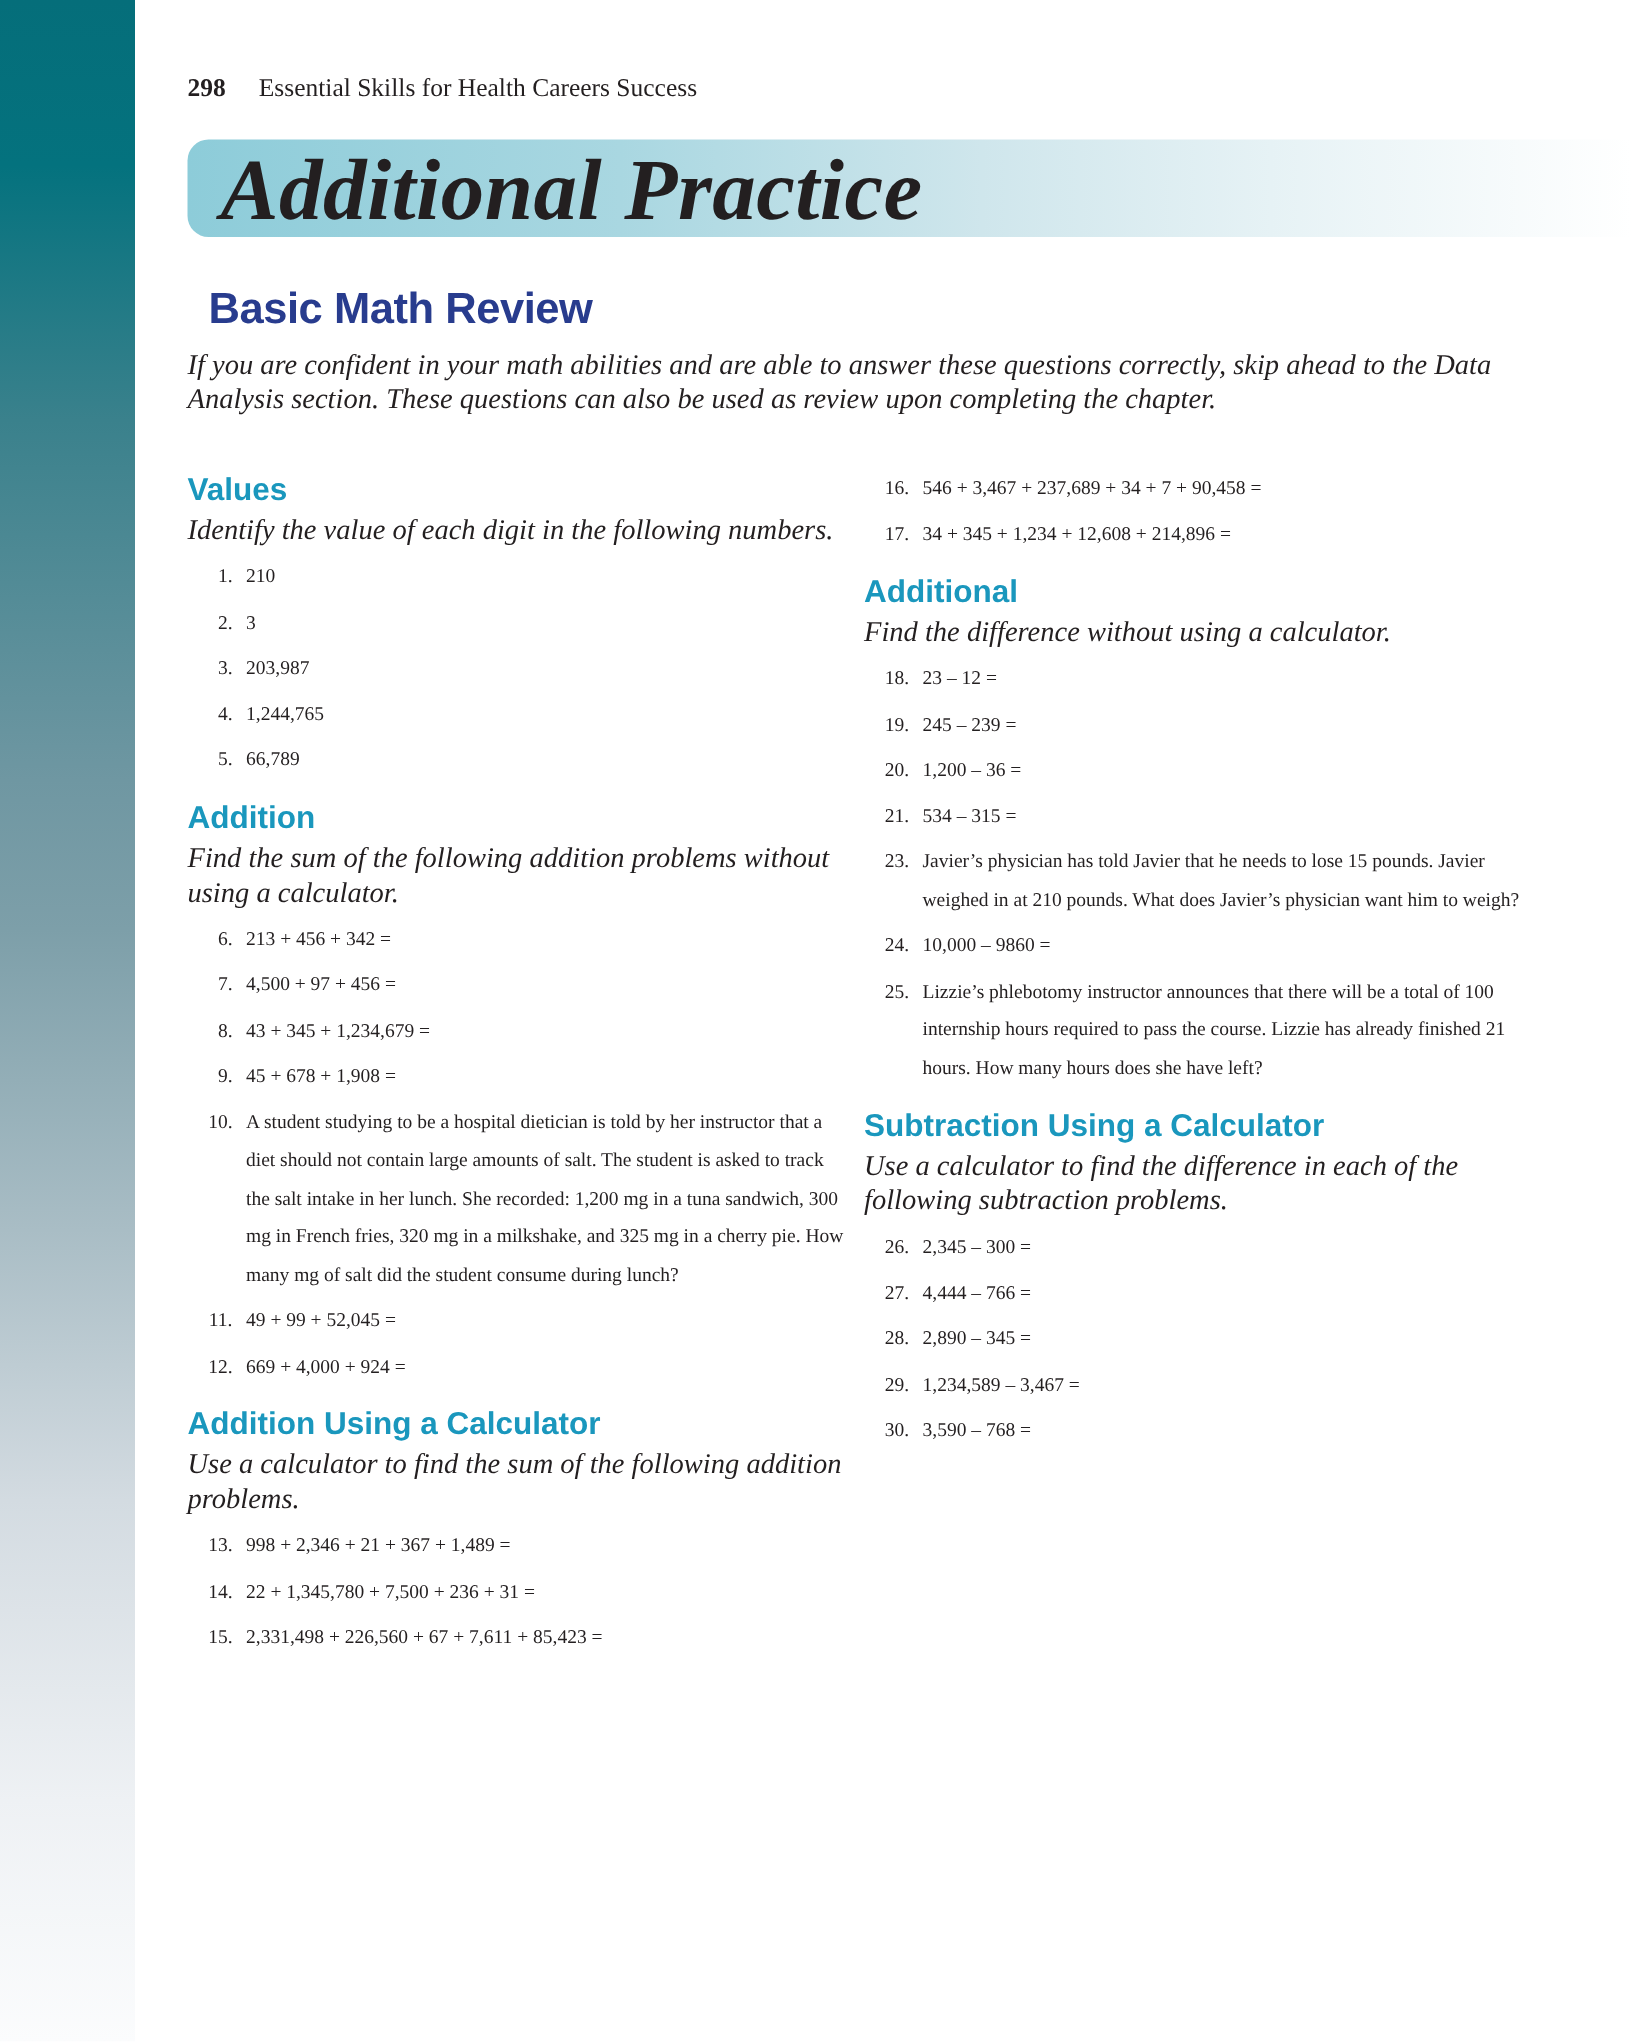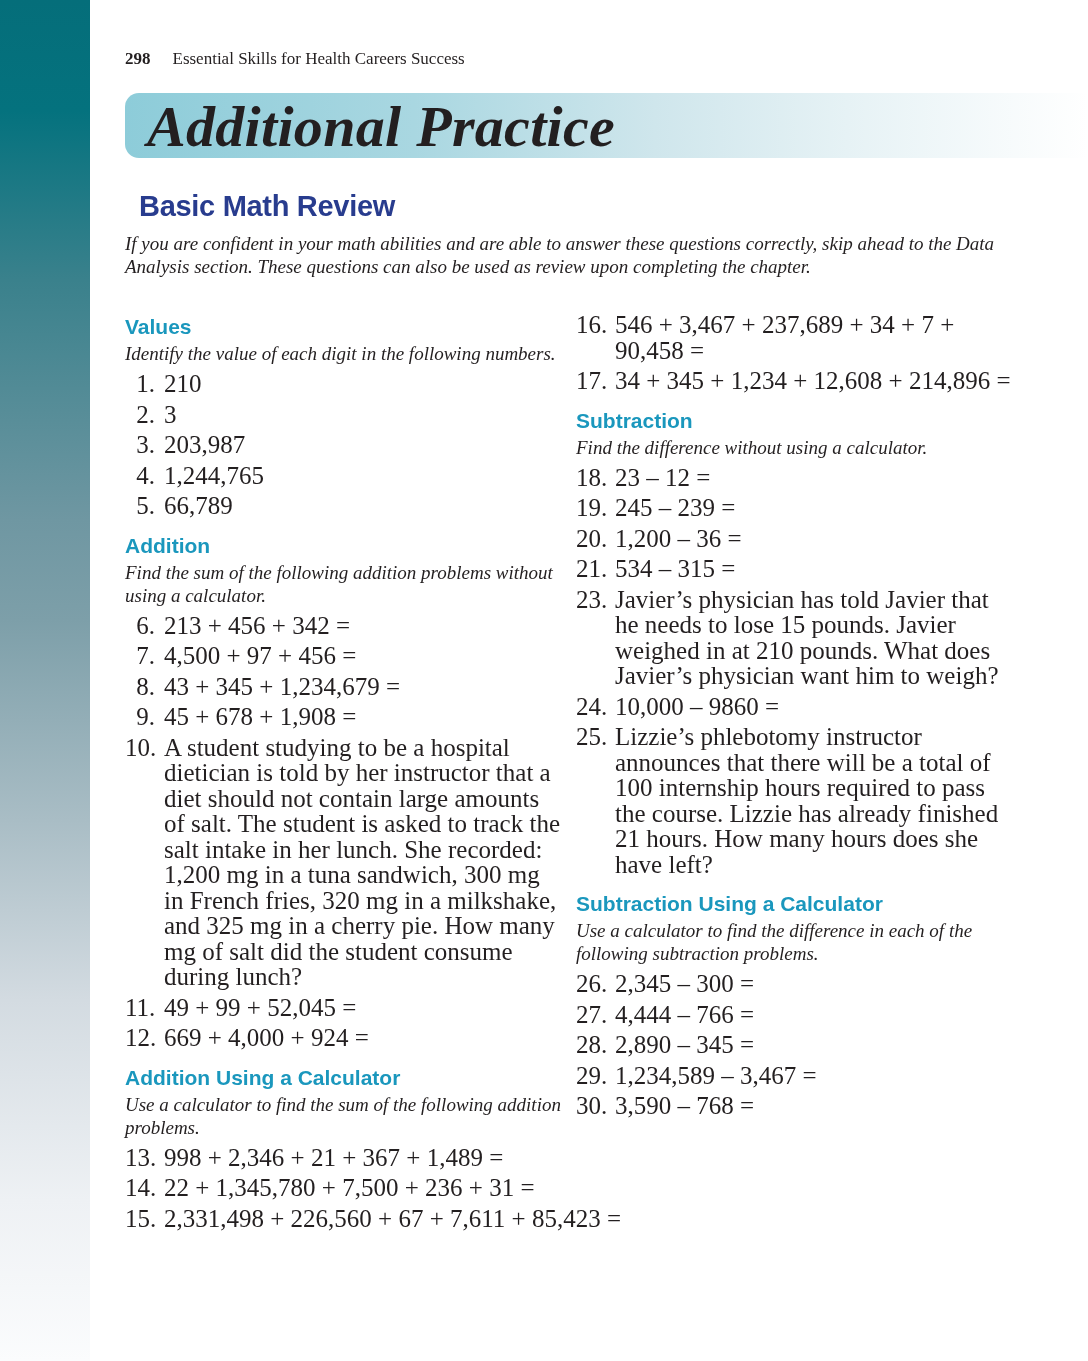--- a/index.html
+++ b/index.html
@@ -43,21 +43,21 @@
     .sub-h {
       font-family: Liberation Sans, sans-serif;
       font-weight: bold; font-size: 21px; line-height: 26px; color: #1a97bd;
       margin-top: 14px; margin-bottom: 2px;
     }
     .sub-h.first { margin-top: 2px; }
     .instr {
       font-style: italic; font-size: 19px; line-height: 23px; margin-bottom: 6px;
     }
     .item {
-      display: flex; font-size: 25px; line-height: 25.5px; margin-bottom: 5px;
+      display: flex; font-size: 13px; line-height: 25.5px; margin-bottom: 5px;
     }
     .item .num { width: 39px; flex: 0 0 39px; text-align: right; padding-right: 9px; }
     .item .txt { flex: 1; }
   </style>
 </head>
 <body>
 
 <div class="side-band"></div>
 
 <div class="running-head">
@@ -153,21 +153,21 @@
     <div class="item">
         <span class="num">16.</span>
         <span class="txt">546 + 3,467 + 237,689 + 34 + 7 + 90,458 =</span>
       </div>
     <div class="item">
         <span class="num">17.</span>
         <span class="txt">34 + 345 + 1,234 + 12,608 + 214,896 =</span>
       </div>
   </div>
 
-  <h2 class="sub-h">Subtraction</h2>
+  <h2 class="sub-h">Additional</h2>
   <p class="instr">Find the difference without using a calculator.</p>
   <div>
     <div class="item">
         <span class="num">18.</span>
         <span class="txt">23 – 12 =</span>
       </div>
     <div class="item">
         <span class="num">19.</span>
         <span class="txt">245 – 239 =</span>
       </div>

